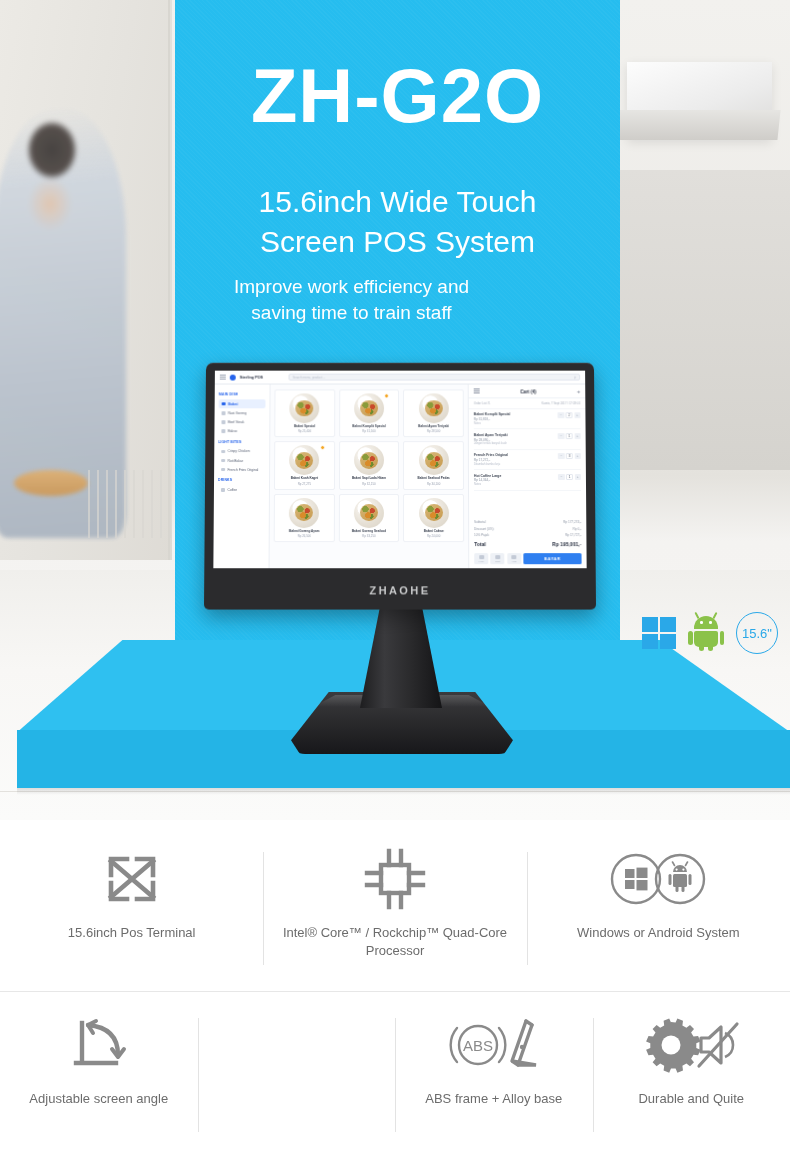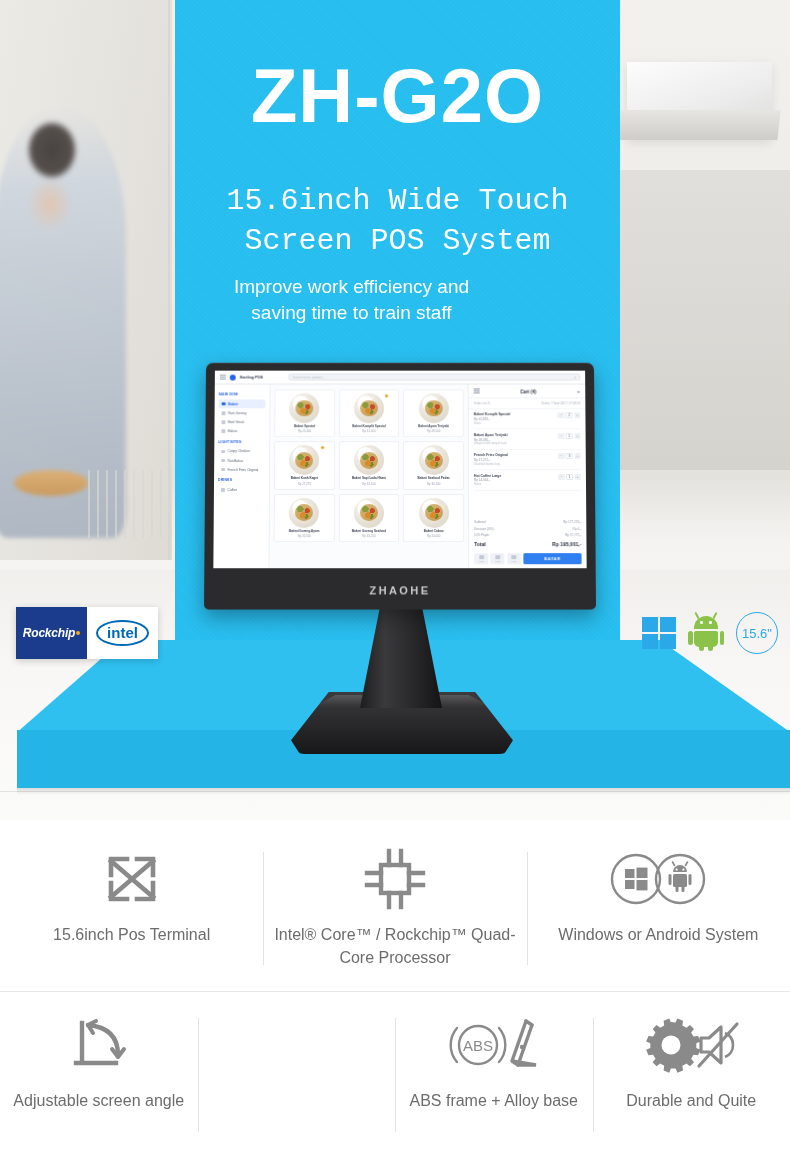--- a/index.html
+++ b/index.html
@@ -78,21 +78,21 @@
   }
 
   .headline {
     position:absolute; left:175px; top:58px; width:445px;
     text-align:center; color:#ffffff;
     font-size: 76px; font-weight: 700; letter-spacing: 1px; line-height: 1;
   }
   .subhead {
     position:absolute; left:175px; top:182px; width:445px;
     text-align:center; color:#ffffff;
-    font-size:30px; font-weight:400; line-height:1.32;font-family:Liberation Mono, monospace;
+    font-size:30px; font-weight:400; line-height:1.32;
   }
   .tagline {
     position:absolute; left:175px; top:274px; width:353px;
     text-align:center; color:#ffffff;
     font-size:19px; font-weight:400; line-height:1.35;
   }
 
   
   .pedestal-wrap{position:absolute; left:0; top:612px; width:790px; height:200px;}
   .ped-top{
@@ -259,21 +259,21 @@
     display:flex;align-items:center;justify-content:center;color:#2aa8e8;font-size:13px;font-weight:400;
   }
 
   
   .features{position:absolute; left:0; top:826px; width:790px; height:333px; background:#fff;}
   .frow{display:flex; height:166px;}
   .frow:first-child{border-bottom:1px solid #e7e7e7;}
   .fcell{flex:1; position:relative; display:flex; flex-direction:column; align-items:center; padding-top:16px;}
   .fcell + .fcell:before{content:"";position:absolute;left:0;top:26px;bottom:26px;width:1px;background:#e3e3e3;}
   .ficon{height:74px;display:flex;align-items:center;justify-content:center;}
-  .flabel{margin-top:8px;text-align:center;color:#6c6c6c;font-size:16px;line-height:1.42;padding:0 8px;}
+  .flabel{margin-top:8px;text-align:center;color:#6c6c6c;font-size:13px;line-height:1.42;padding:0 8px;}
   svg{display:block;}
 </style>
 </head>
 <body>
 
 <section class="hero">
   <div class="hero-bg">
     <div class="bg-wallpanel"></div>
     <div class="bg-wall-line" style="left:168px"></div>
     <div class="bg-hood"></div>
@@ -514,28 +514,20 @@
                 </div>
             </aside>
           </div>
         </div>
 
       </div>
       <div class="bezel-brand">ZHAOHE</div>
     </div>
   </div>
 
-  <div class="logos">
-    <div class="logo-rock">
-      <span><span>Rockchip</span><i class="dot"></i></span>
-    </div>
-    <div class="logo-intel">
-      <div class="oval">intel</div>
-    </div>
-  </div>
 
   <div class="osbar">
     <div class="win">
         <i></i>
         <i></i>
         <i></i>
         <i></i>
       </div>
     <div class="andr">
       <div class="ant l"></div>

